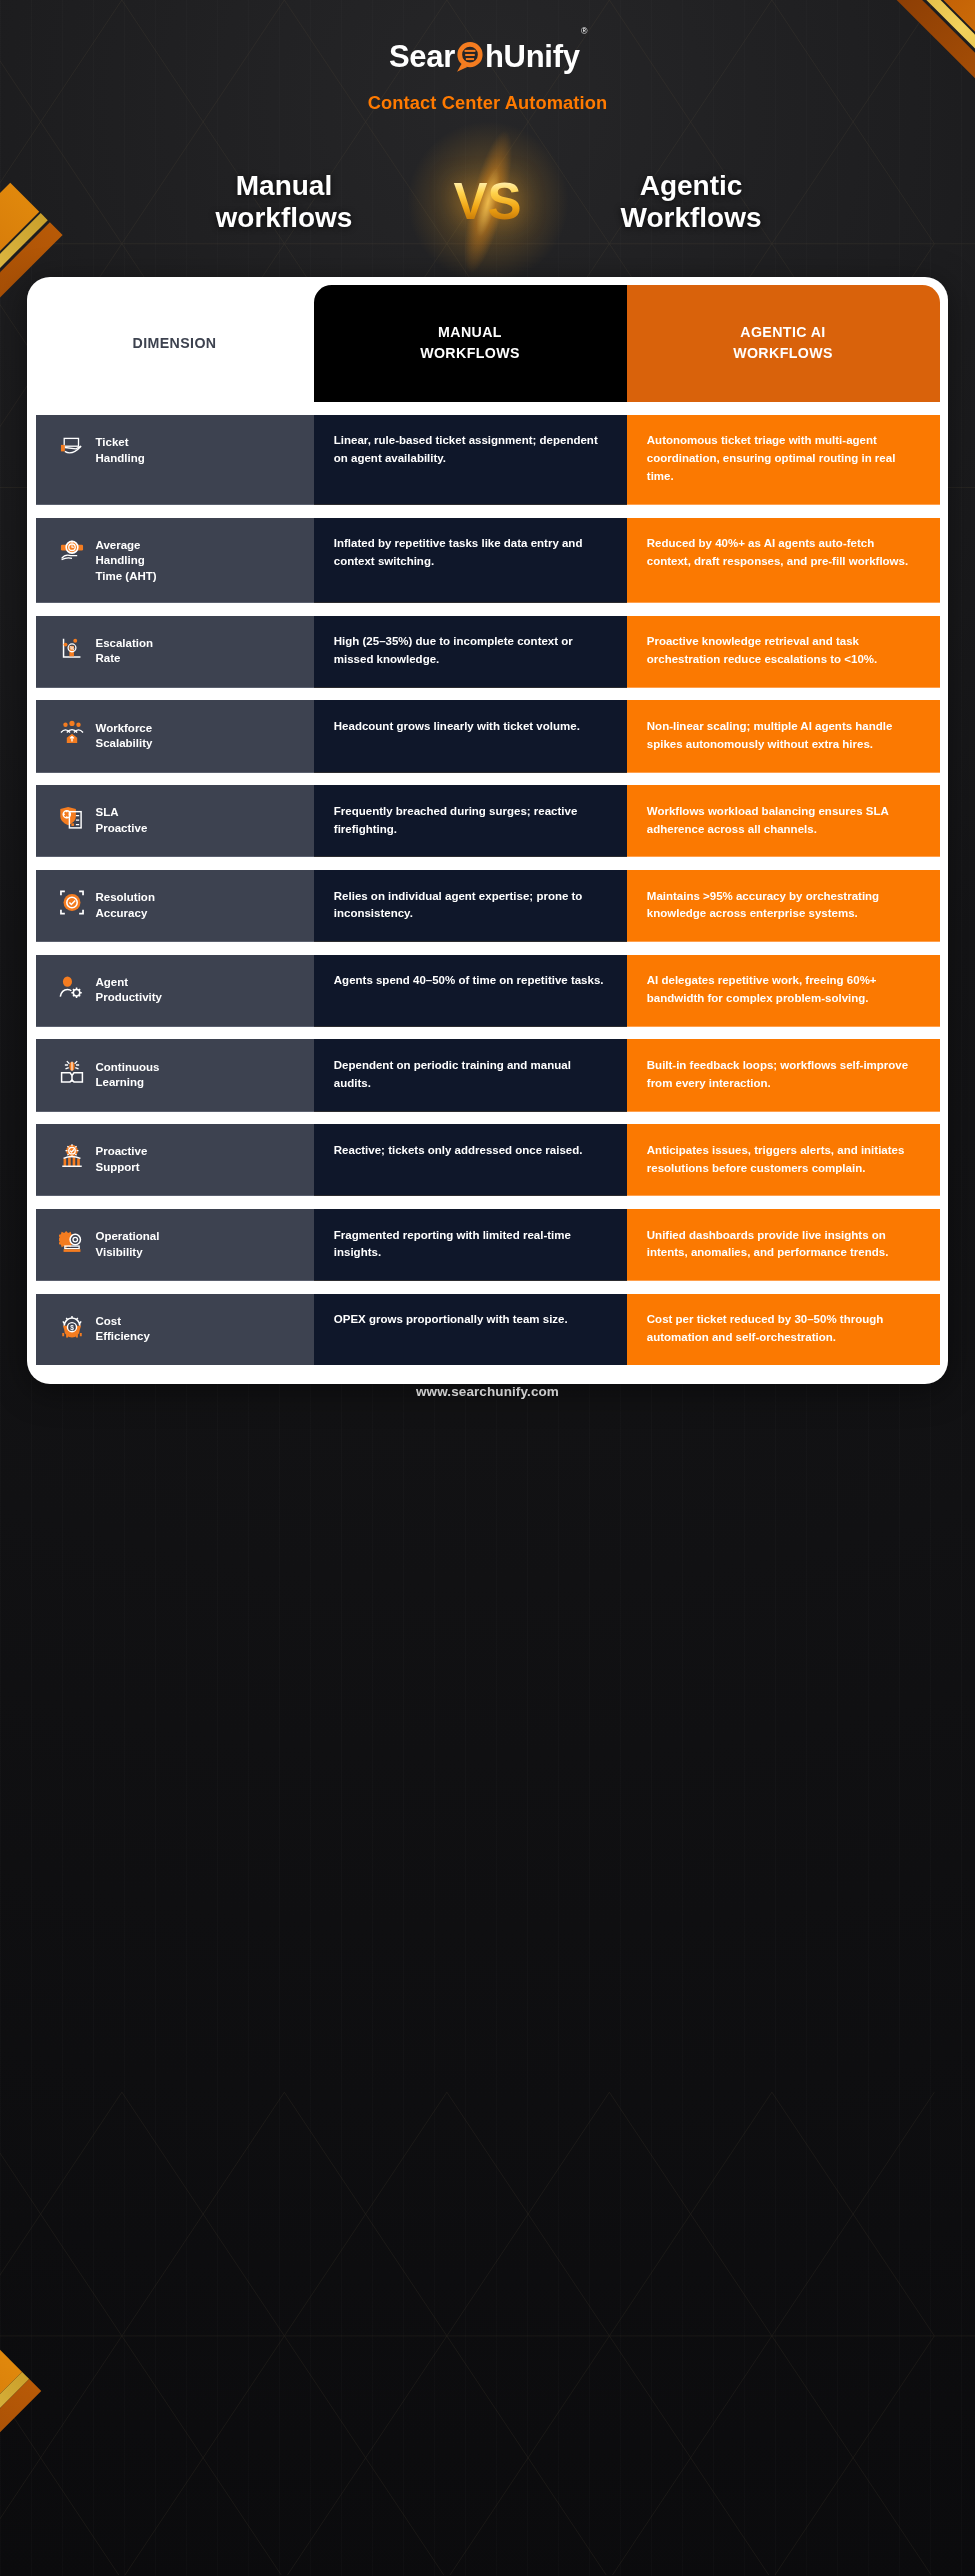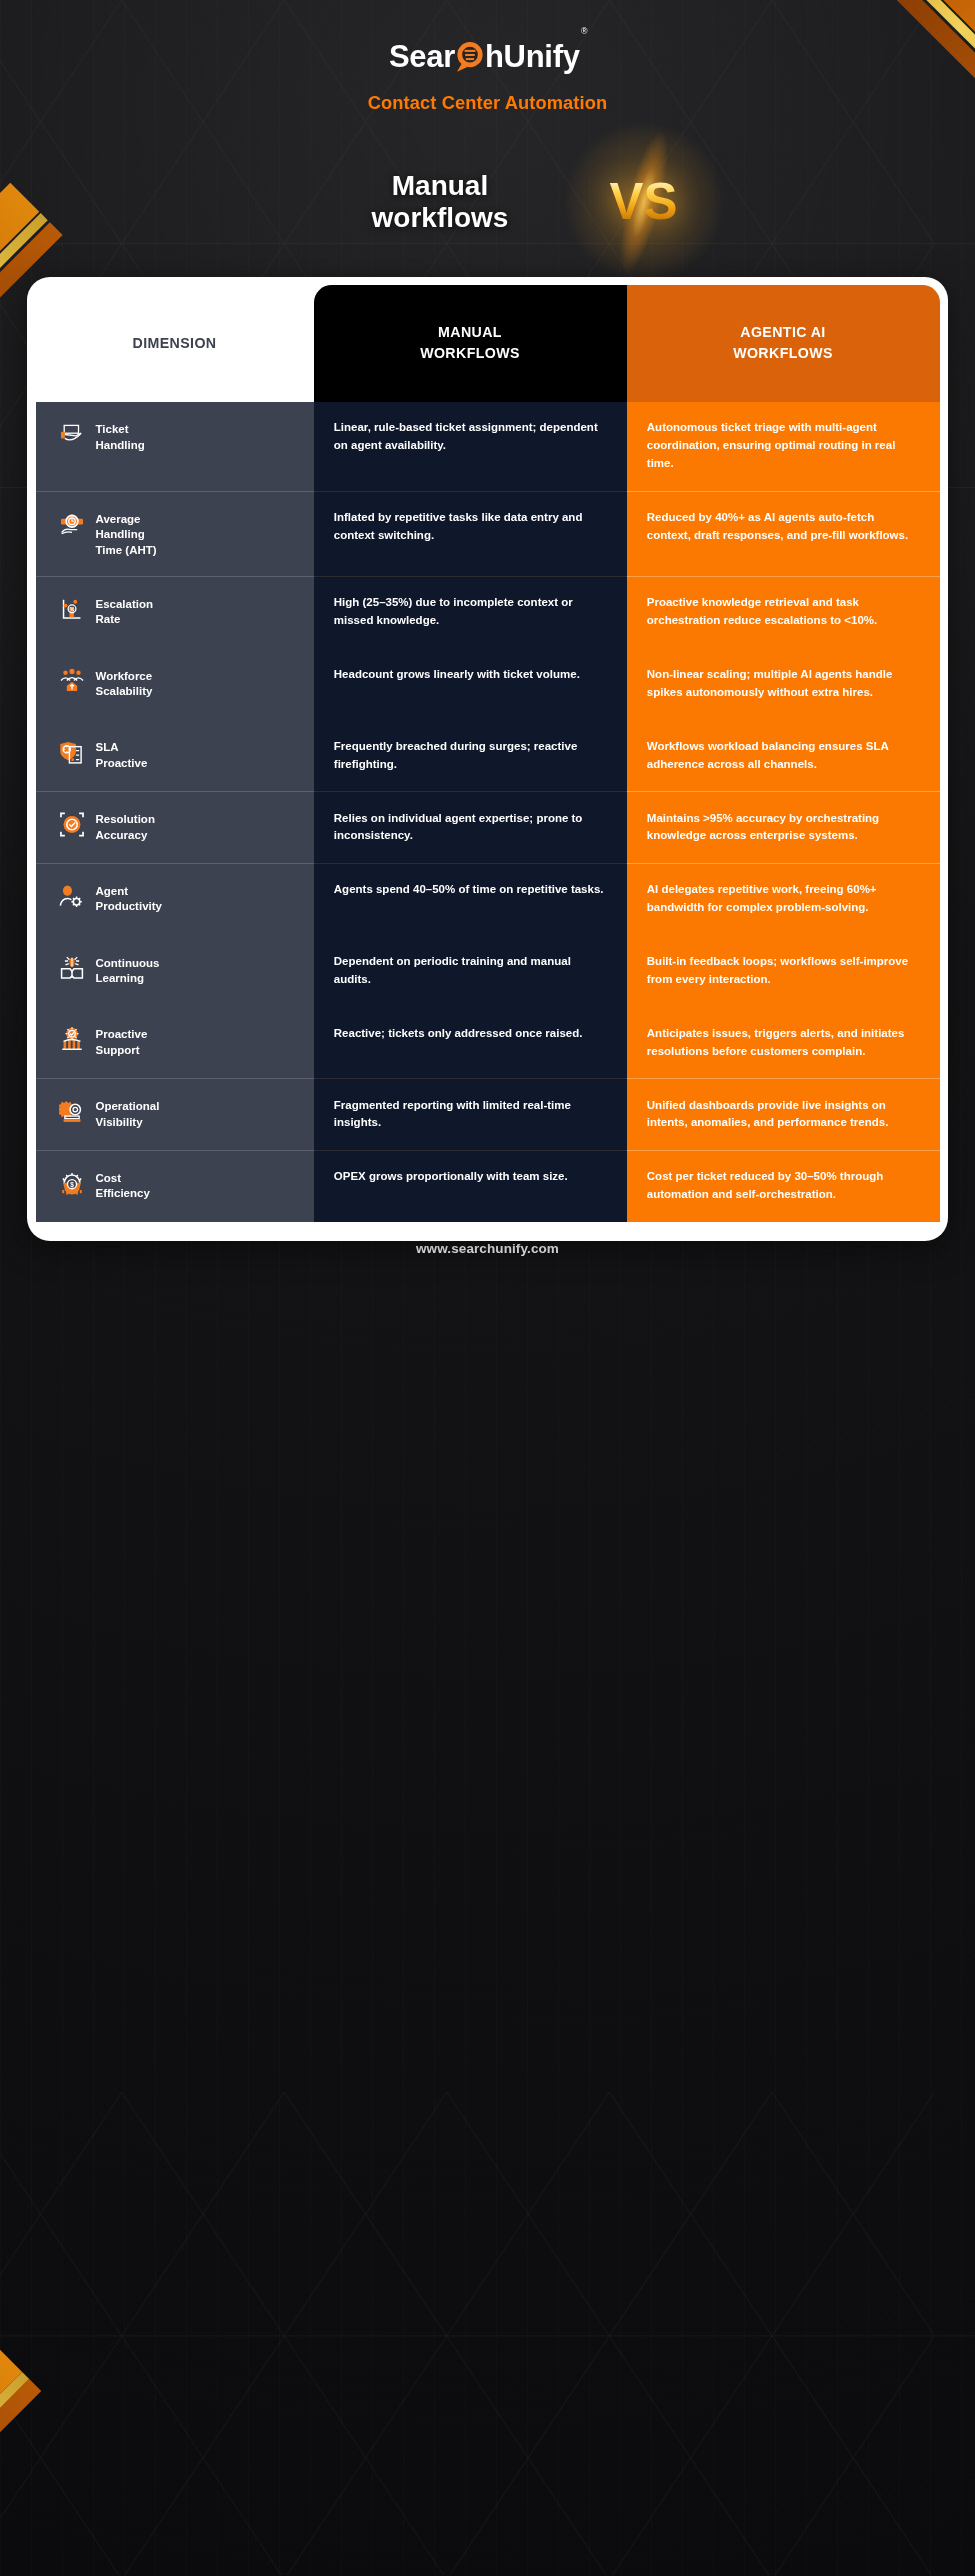--- a/index.html
+++ b/index.html
@@ -62,21 +62,21 @@
 
   .grid{display:grid;grid-template-columns:278px 313px 313px;width:904px;margin:0 auto;
         position:relative;}
 
   .hcell{display:flex;align-items:center;justify-content:center;text-align:center;
      font-size:14.2px;font-weight:700;letter-spacing:0.4px;line-height:1.5;height:117px;}
   .h-dim{color:#3d424f;background:#fff;}
   .h-man{color:#fff;background:#000;border-radius:17.6px 0 0 0;}
   .h-ag{color:#fff;background:#d9620b;border-radius:0 17.6px 0 0;}
 
-  .cell{padding:17.6px 20.3px;font-size:11.5px;line-height:1.56;font-weight:700;}
+  .cell{padding:17.6px 20.3px;font-size:11.5px;line-height:1.56;font-weight:700;margin-top:13px;}
   .c-dim{background:#3d4250;color:#fff;display:flex;align-items:flex-start;gap:11px;padding-left:23px;}
   .c-man{background:#0f172a;color:#fff;}
   .c-ag{background:#fb7901;color:#fff;}
 
   .cell-div{height:0.7px;}
   .d-dim{background:#5b606e;}
   .d-man{background:#2c2c30;}
   .d-ag{background:#ffa04d;}
 
   .dimlabel{font-size:11.5px;font-weight:700;line-height:1.35;padding-top:2.7px;}
@@ -146,20 +146,24 @@
 
   <div class="vsblock">
     <div class="vs-side vs-left">
       <div>Manual</div>
       <div>workflows</div>
     </div>
     <div class="vs-mid">
       <div class="vs-flare"></div>
       <div class="vs-text">VS</div>
     </div>
+    <div class="vs-side vs-right">
+      <div>Agentic</div>
+      <div>Workflows</div>
+    </div>
   </div>
 </div>
 
 <div class="card">
   <div class="grid">
 
     <div class="hcell h-dim">DIMENSION</div>
     <div class="hcell h-man">
       <div>
         <div>MANUAL</div>

